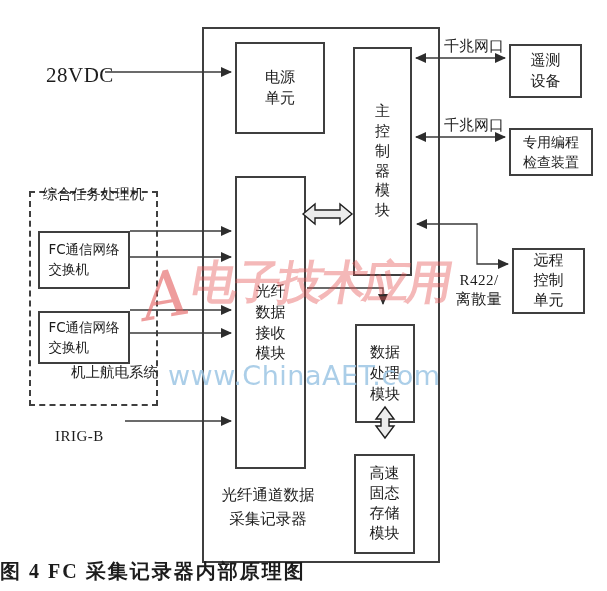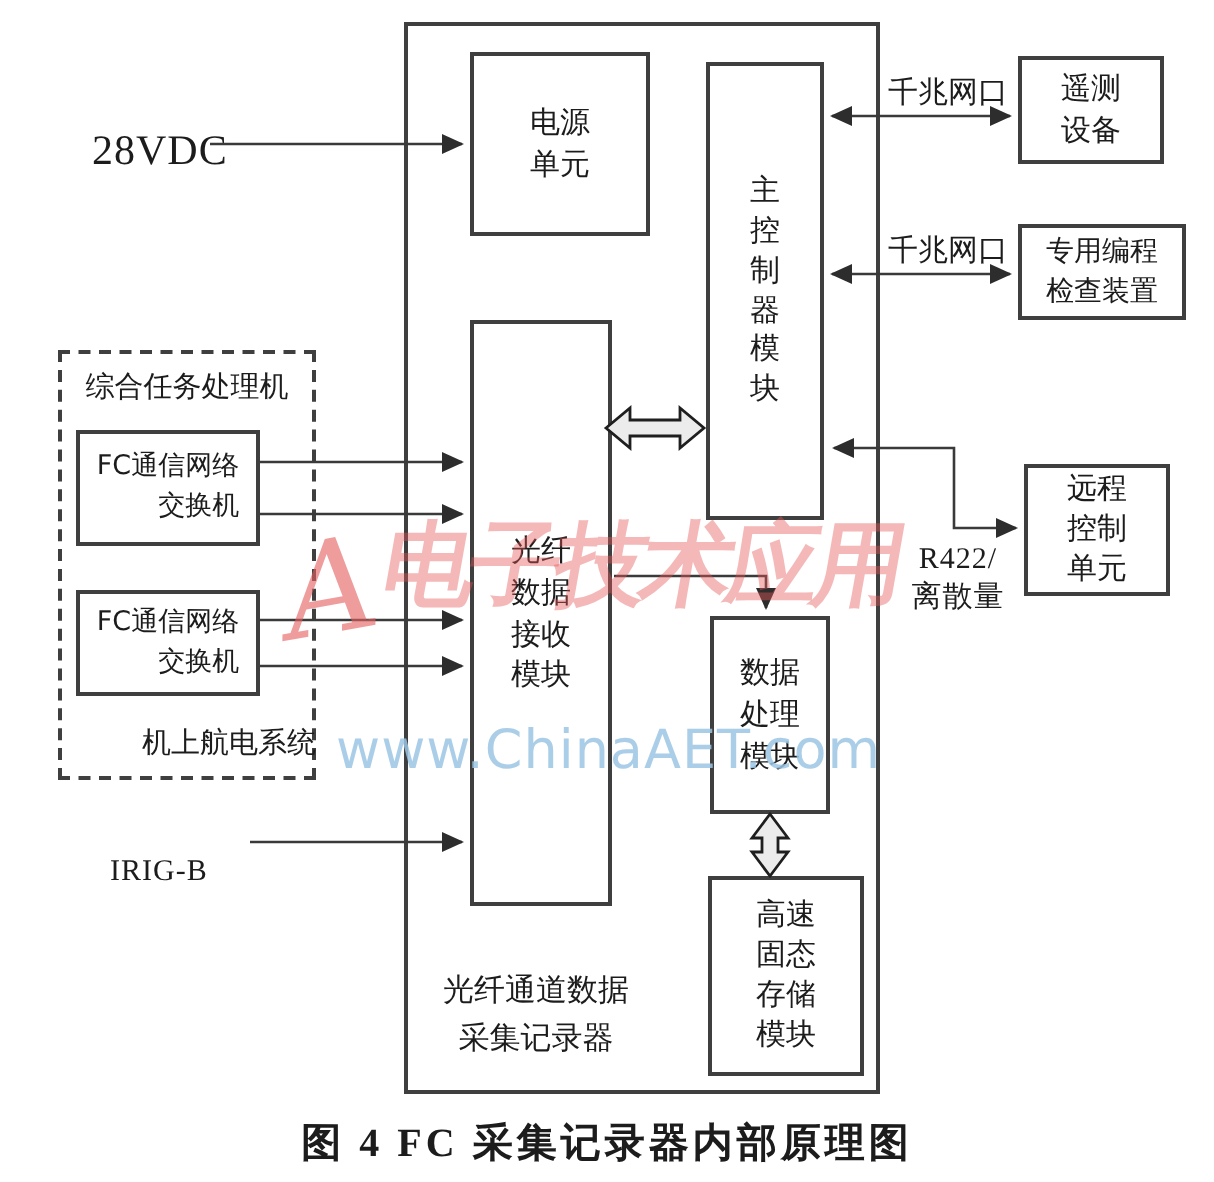--- a/index.html
+++ b/index.html
@@ -3,32 +3,32 @@
 <meta charset="utf-8">
 <style>
   html,body{margin:0;padding:0;background:#ffffff;}
   .canvas{
     position:relative;width:607px;height:591px;background:#ffffff;overflow:hidden;
     font-family:"DejaVu Sans","Liberation Sans",sans-serif;color:#1c1c1c;
   }
   .box{
     position:absolute;border:2px solid #3f3f3f;background:transparent;
     display:flex;align-items:center;justify-content:center;
-    text-align:right;white-space:pre-line;line-height:1.38;font-size:15px;
-    box-sizing:border-box;z-index:2;
+    text-align:left;white-space:pre-line;line-height:1.38;font-size:15px;
+    box-sizing:border-box;z-index:2;margin-top:16px;
   }
   .dashed{border:2px dashed #3f3f3f;}
   .lbl{
     position:absolute;white-space:pre-line;z-index:3;line-height:1.3;
   }
   .latin{font-family:"Liberation Serif","DejaVu Serif",serif;letter-spacing:.5px;}
   .center{text-align:center;}
   svg.wires{position:absolute;left:0;top:0;z-index:5;pointer-events:none;}
   .caption{
-    position:absolute;left:0;right:0;text-align:center;
+    position:absolute;left:0;right:0;text-align:left;
     font-family:"Liberation Serif","DejaVu Serif",serif;font-weight:bold;
     z-index:3;letter-spacing:2px;
   }
   
   .wm{position:absolute;z-index:9;pointer-events:none;}
   .wm-a{font-family:"DejaVu Serif",serif;font-style:italic;transform:rotate(-10deg);}
   .wm-cn{font-family:"DejaVu Sans",sans-serif;transform:skewX(-10deg);font-weight:bold;}
 </style>
 </head>
 <body>
@@ -47,21 +47,21 @@
 器
 模
 块</div>
   <div class="box" style="left:235px;top:160px;width:71px;height:293px;">光纤
 数据
 接收
 模块</div>
   <div class="box" style="left:355px;top:308px;width:60px;height:99px;">数据
 处理
 模块</div>
-  <div class="box" style="left:354px;top:438px;width:78px;height:100px;line-height:1.32;">高速
+  <div class="box" style="left:354px;top:438px;width:61px;height:100px;line-height:1.32;">高速
 固态
 存储
 模块</div>
 
   <div class="box dashed" style="left:29px;top:175px;width:129px;height:215px;"></div>
   <div class="lbl center" style="left:29px;top:185px;width:129px;font-size:14.5px;">综合任务处理机</div>
   <div class="box" style="left:38px;top:215px;width:92px;height:58px;font-size:13.5px;line-height:1.45;">FC通信网络
 交换机</div>
   <div class="box" style="left:38px;top:295px;width:92px;height:53px;font-size:13.5px;line-height:1.45;">FC通信网络
 交换机</div>

